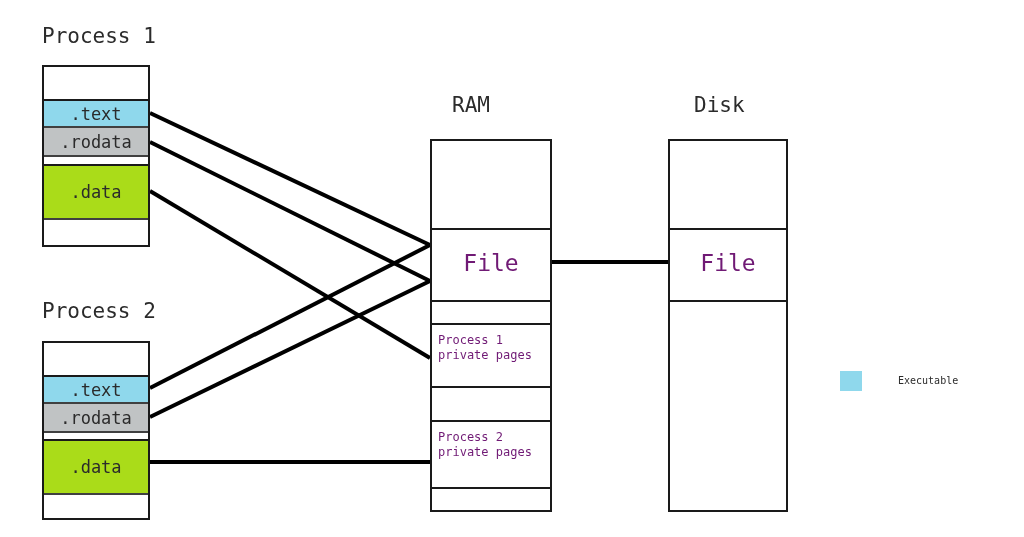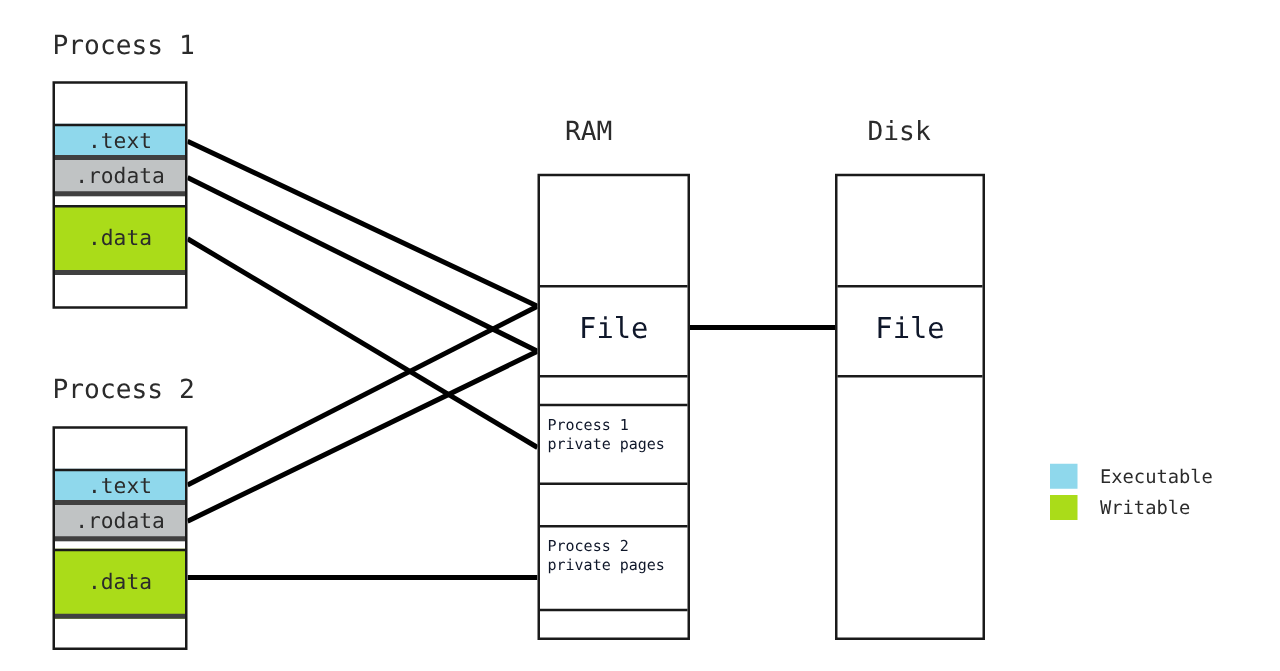--- a/index.html
+++ b/index.html
@@ -49,33 +49,33 @@
     width: 100%;
     height: 0;
     border-top: 2px solid #1a1a1a;
   }
   .seg-label {
     position: absolute;
     left: 0;
     width: 100%;
     text-align: center;
     font-family: "DejaVu Sans Mono", monospace;
-    color: #0f172a;
+    color: #701a75;
     white-space: pre;
     pointer-events: none;
   }
 
   
   .pseg {
     position: absolute;
     box-sizing: border-box;
     left: 0;
     width: 100%;
     border-top: 2px solid #1a1a1a;
-    border-bottom: 4px solid #404040;
+    border-bottom: 2px solid #404040;
     display: flex;
     align-items: center;
     justify-content: center;
     font-family: "DejaVu Sans Mono", monospace;
     font-size: 17px;
     color: #2b2b2b;
   }
 
   
   #legend {
@@ -87,23 +87,23 @@
     display: flex;
     align-items: center;
     height: 25px;
   }
   .legend-swatch {
     width: 22px;
     height: 20px;
     flex: 0 0 auto;
   }
   .legend-text {
-    margin-left: 18px;
-    font-family: "DejaVu Sans Mono", monospace;
-    font-size: 15px;
+    margin-left: 36px;
+    font-family: "DejaVu Sans Mono", monospace;
+    font-size: 10px;
     color: #2b2b2b;
     white-space: nowrap;
   }
 
   
   #links {
     position: absolute;
     left: 0; top: 0;
     width: 1024px;
     height: 537px;
@@ -186,19 +186,15 @@
     <div class="seg-div" style="top:159px;"></div>
 
     <div class="seg-label" style="top:109px; font-size:23px;">File</div>
   </div>
 
   <div id="legend">
     <div class="legend-row">
       <span class="legend-swatch" style="background:#8fd8ec;"></span>
       <span class="legend-text">Executable</span>
     </div>
-    <div class="legend-row">
-      <span class="legend-swatch" style="background:#aadc19;"></span>
-      <span class="legend-text">Writable</span>
-    </div>
   </div>
 
 </div>
 
 </body></html>

